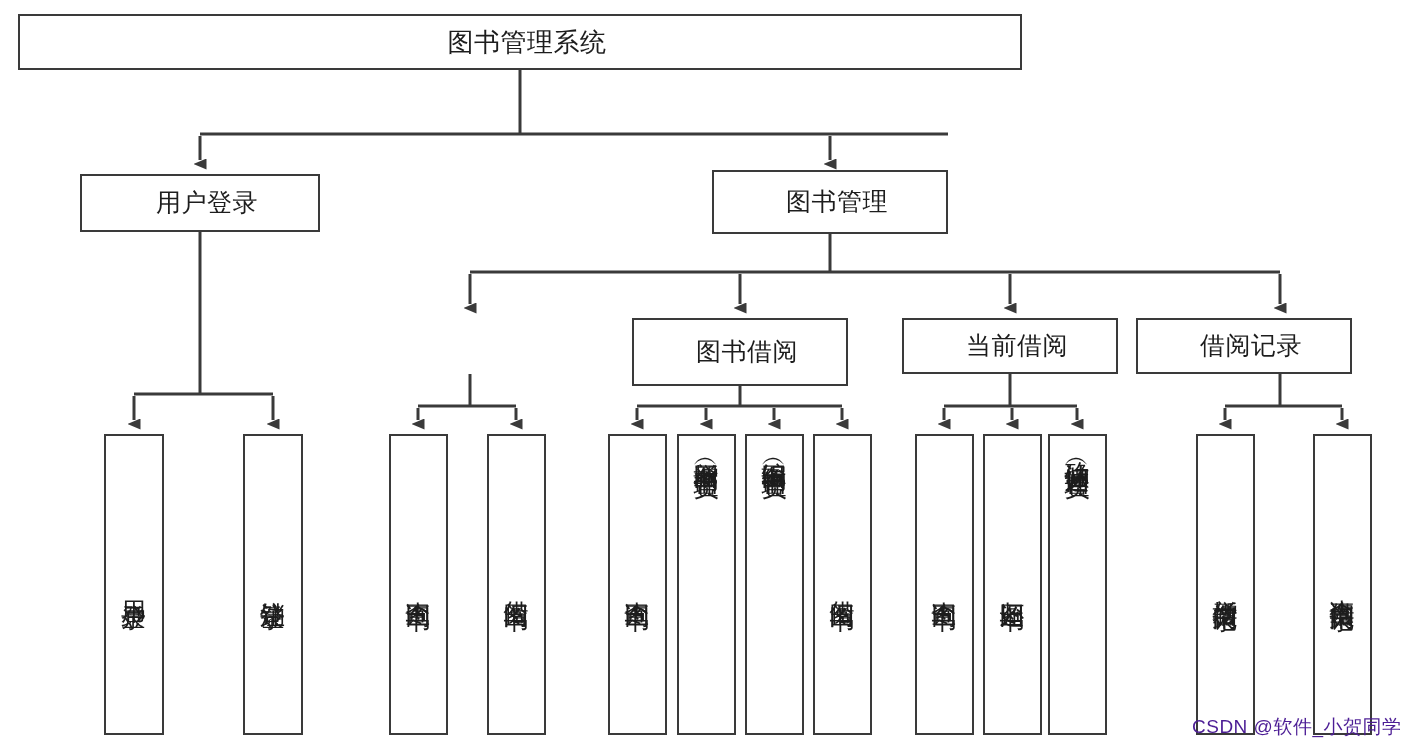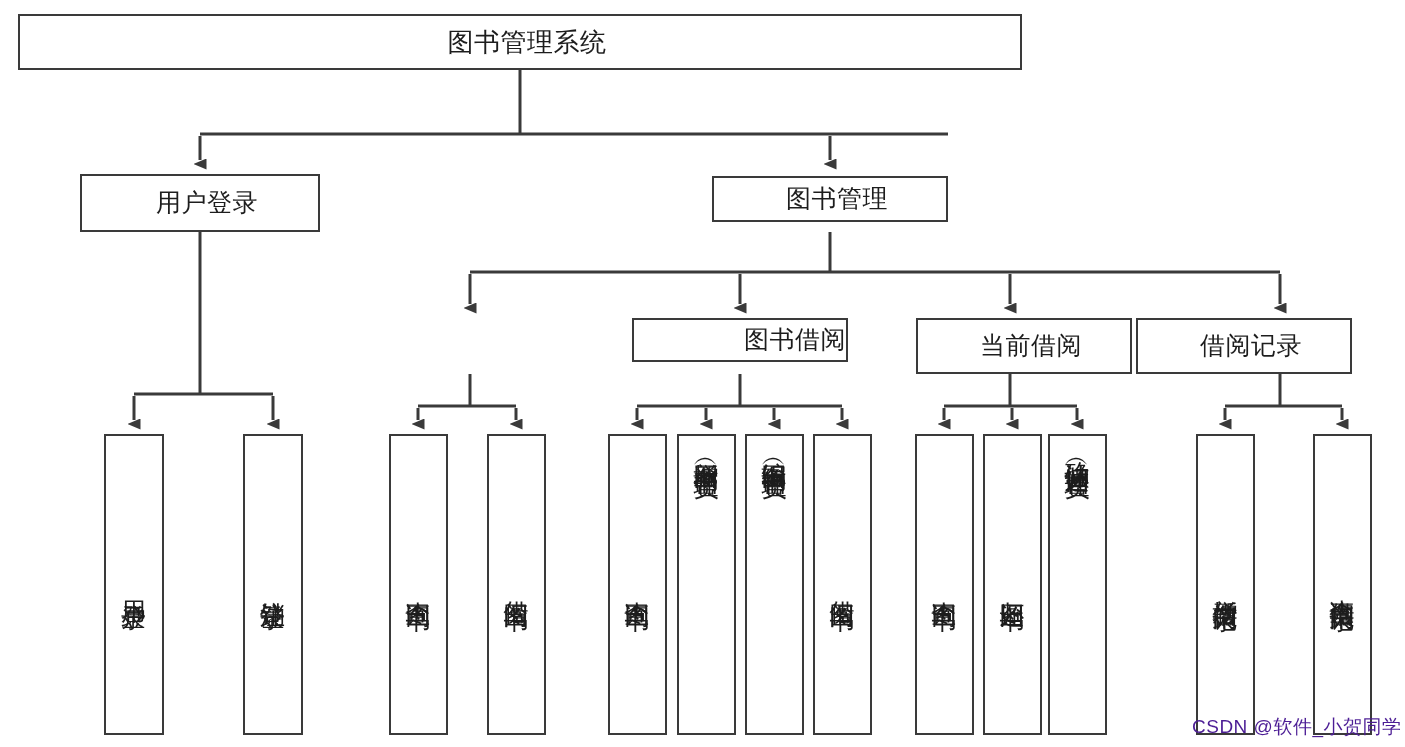--- a/index.html
+++ b/index.html
@@ -121,28 +121,28 @@
     </g>
   </svg>
 
   <div class="node node-h node-root" style="left:18px; top:14px; width:1004px; height:56px;">
     <span>图书管理系统</span>
   </div>
 
   <div class="node node-h" style="left:80px; top:174px; width:240px; height:58px;">
     <span>用户登录</span>
   </div>
-  <div class="node node-h" style="left:712px; top:176px; width:236px; height:46px;">
+  <div class="node node-h" style="left:712px; top:170px; width:236px; height:64px;">
     <span>图书管理</span>
   </div>
 
-  <div class="node node-h" style="left:632px; top:318px; width:216px; height:44px;justify-content:flex-end;">
+  <div class="node node-h" style="left:632px; top:318px; width:216px; height:68px;">
     <span>图书借阅</span>
   </div>
-  <div class="node node-h" style="left:902px; top:318px; width:216px; height:56px;margin-left:14px;">
+  <div class="node node-h" style="left:902px; top:318px; width:216px; height:56px;">
     <span>当前借阅</span>
   </div>
   <div class="node node-h" style="left:1136px; top:318px; width:216px; height:56px;">
     <span>借阅记录</span>
   </div>
 
   <div class="node node-v" style="left:104px; top:434px; width:60px; height:301px;">
     <span>用户登录</span>
   </div>
   <div class="node node-v" style="left:243px; top:434px; width:60px; height:301px;">

